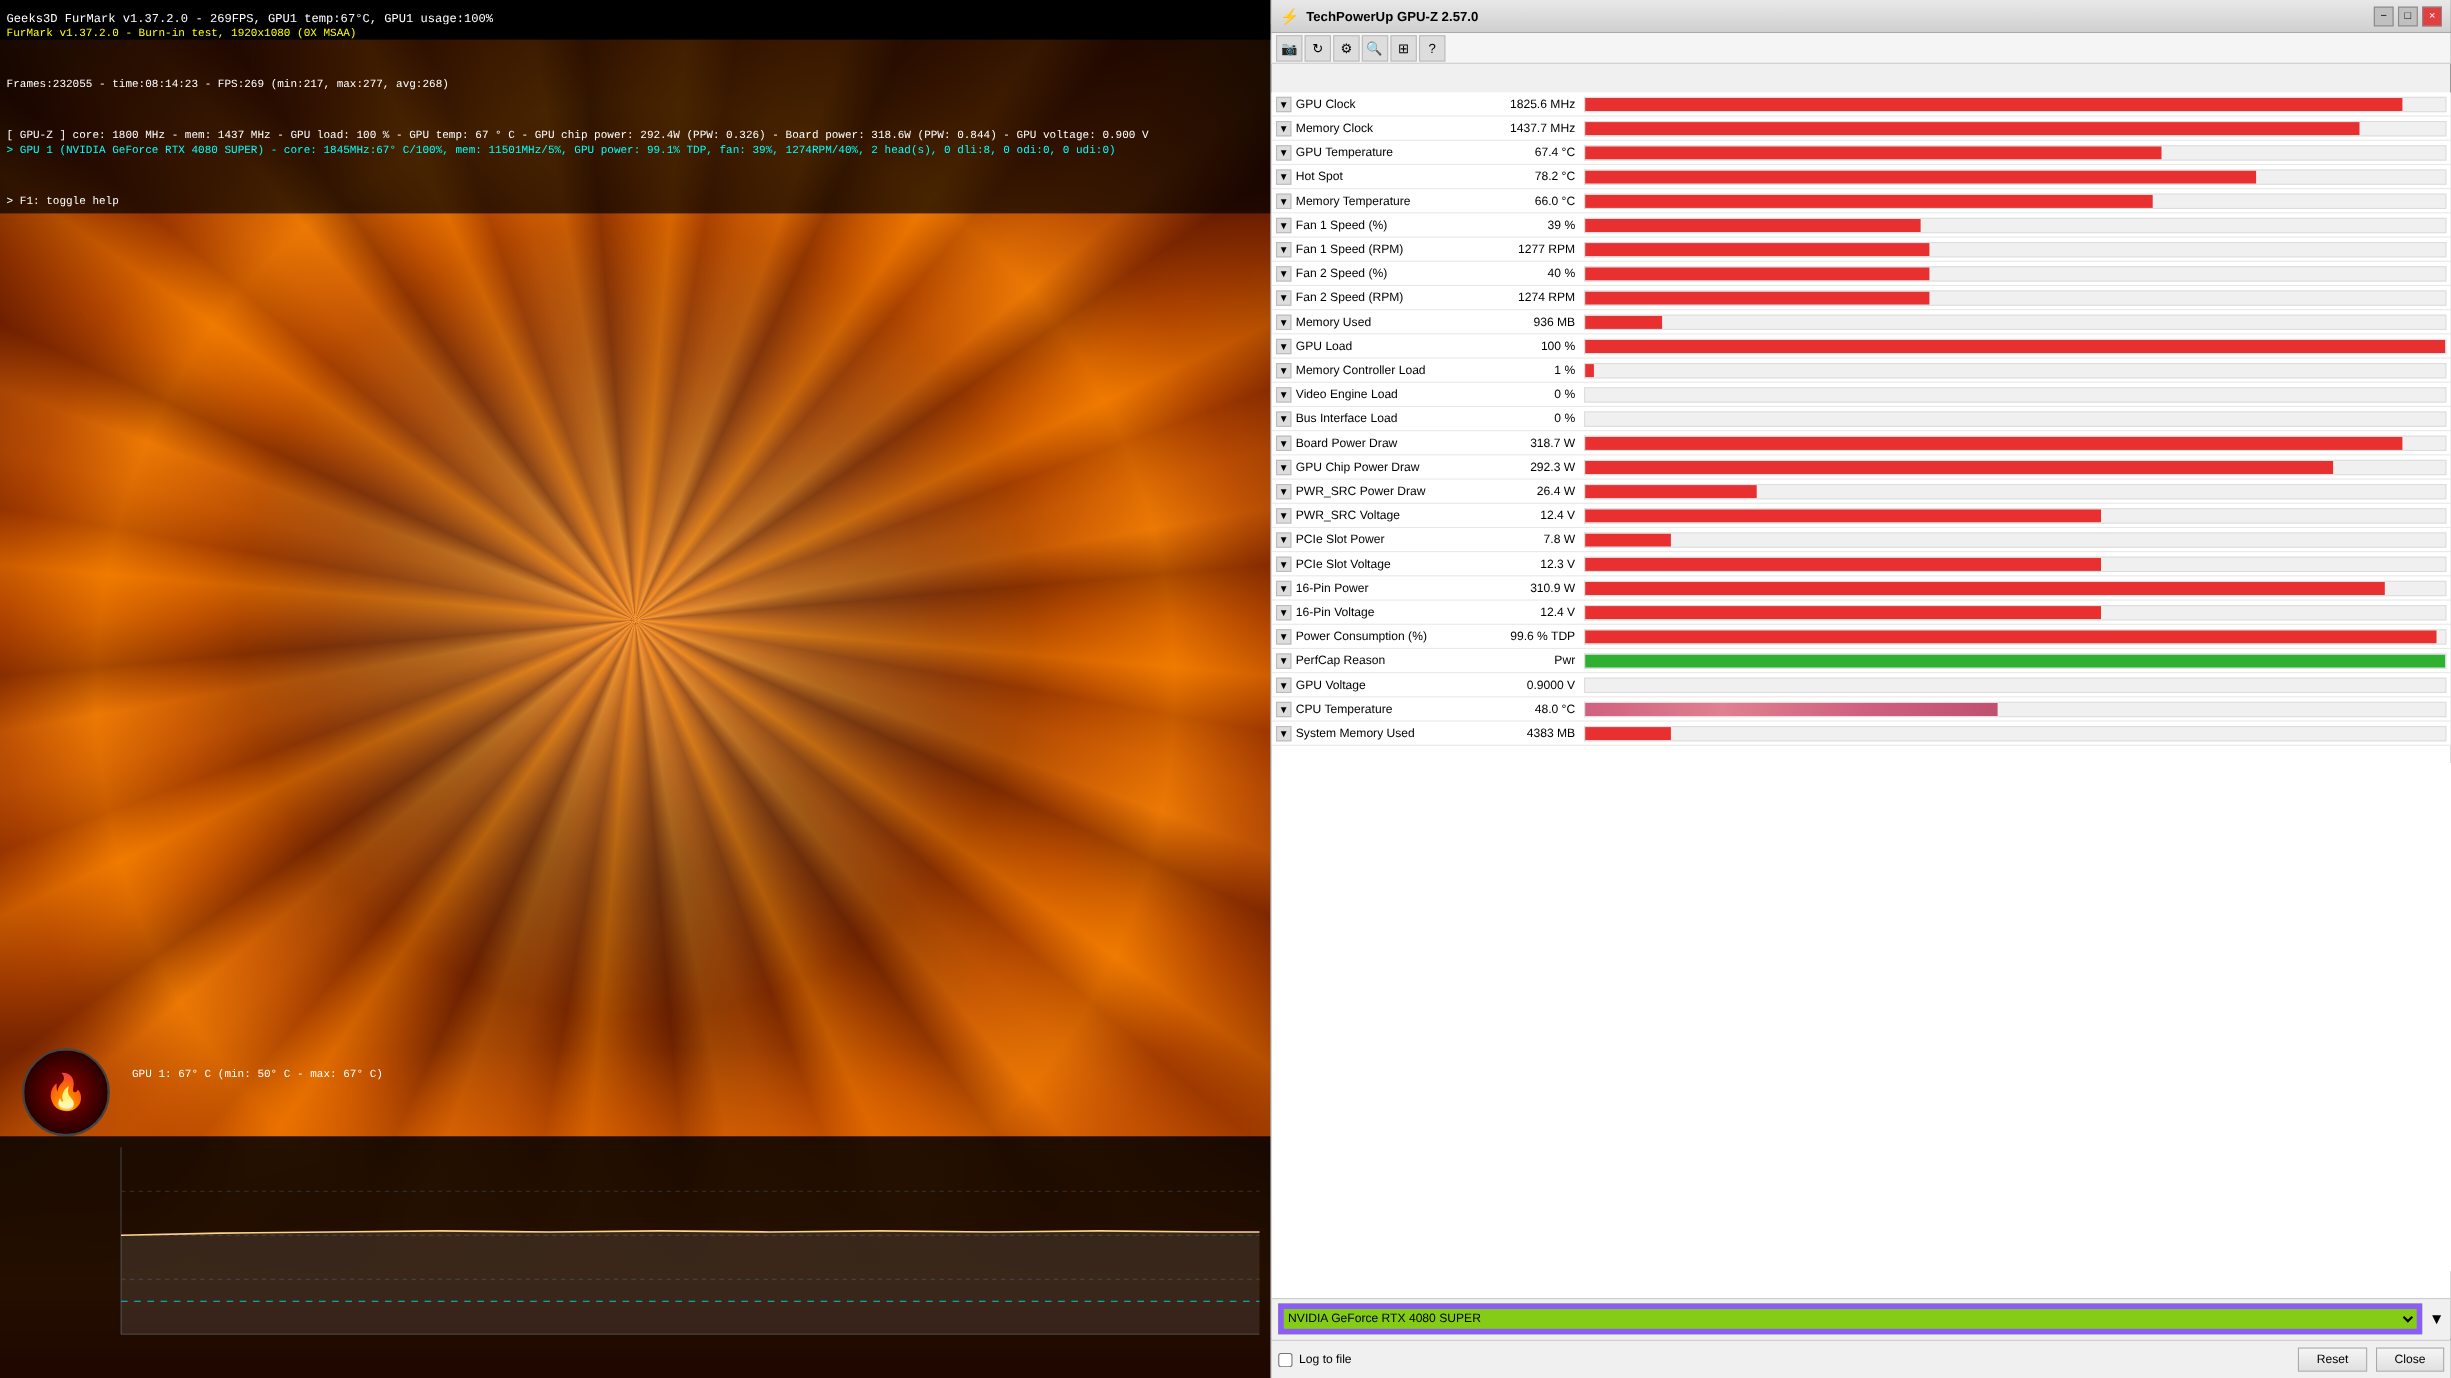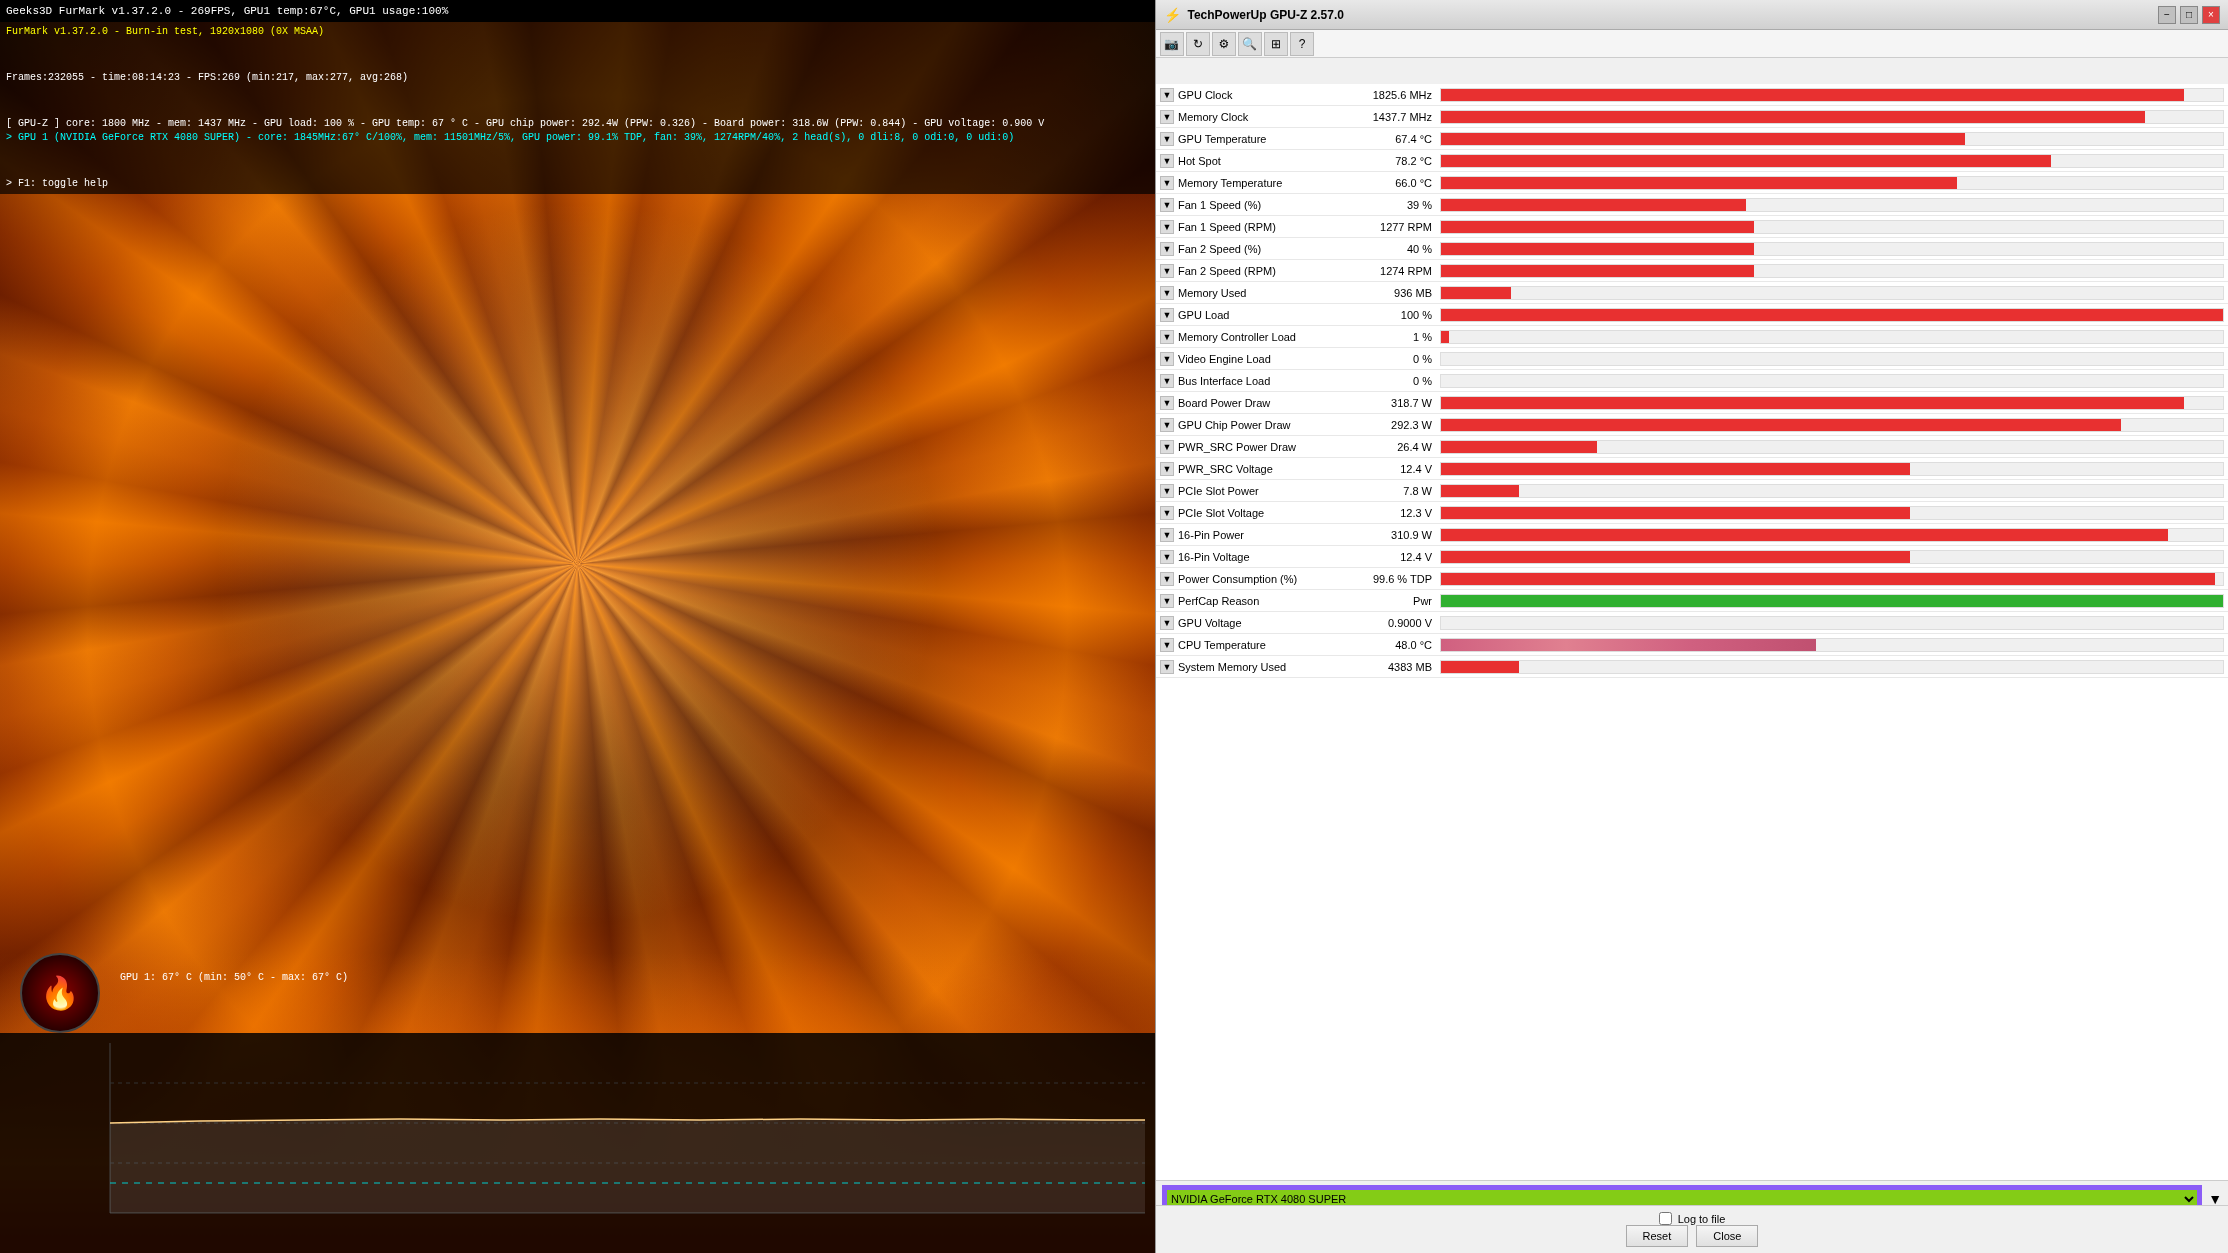--- a/index.html
+++ b/index.html
@@ -54,21 +54,21 @@
           rgba(80,20,0,0.4) 25deg,
           rgba(180,80,0,0.3) 30deg
         );
     }
 
     
     #top-bar {
       position: absolute;
       top: 0; left: 0;
       width: 1155px;
-      height: 22px;
+      height: 36px;
       background: #000;
       z-index: 10;
       display: flex;
       align-items: center;
       padding: 0 6px;
     }
 
     #top-bar span {
       color: #fff;
       font-size: 11px;
@@ -303,21 +303,20 @@
     #gpuz-bottom {
       position: absolute;
       bottom: 0;
       width: 100%;
       padding: 6px;
       background: #f0f0f0;
       border-top: 1px solid #ccc;
       display: flex;
       justify-content: space-between;
       align-items: center;
-      flex-direction: column;
     }
 
     .log-checkbox {
       display: flex;
       align-items: center;
       gap: 6px;
       font-size: 11px;
     }
 
     .bottom-buttons {

